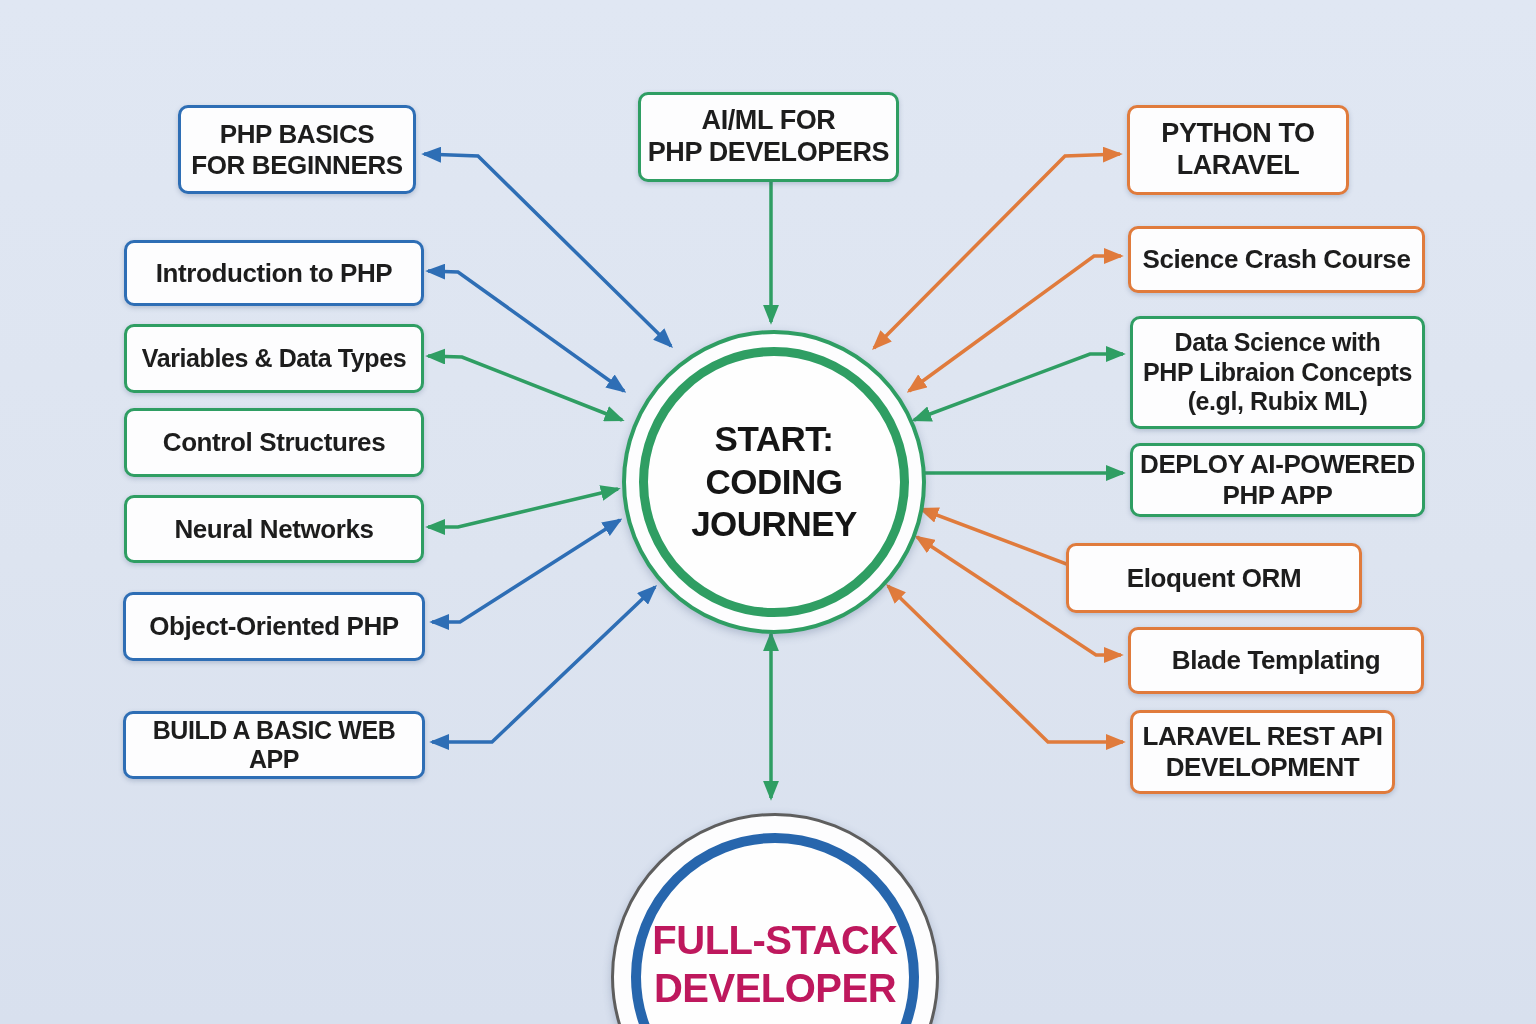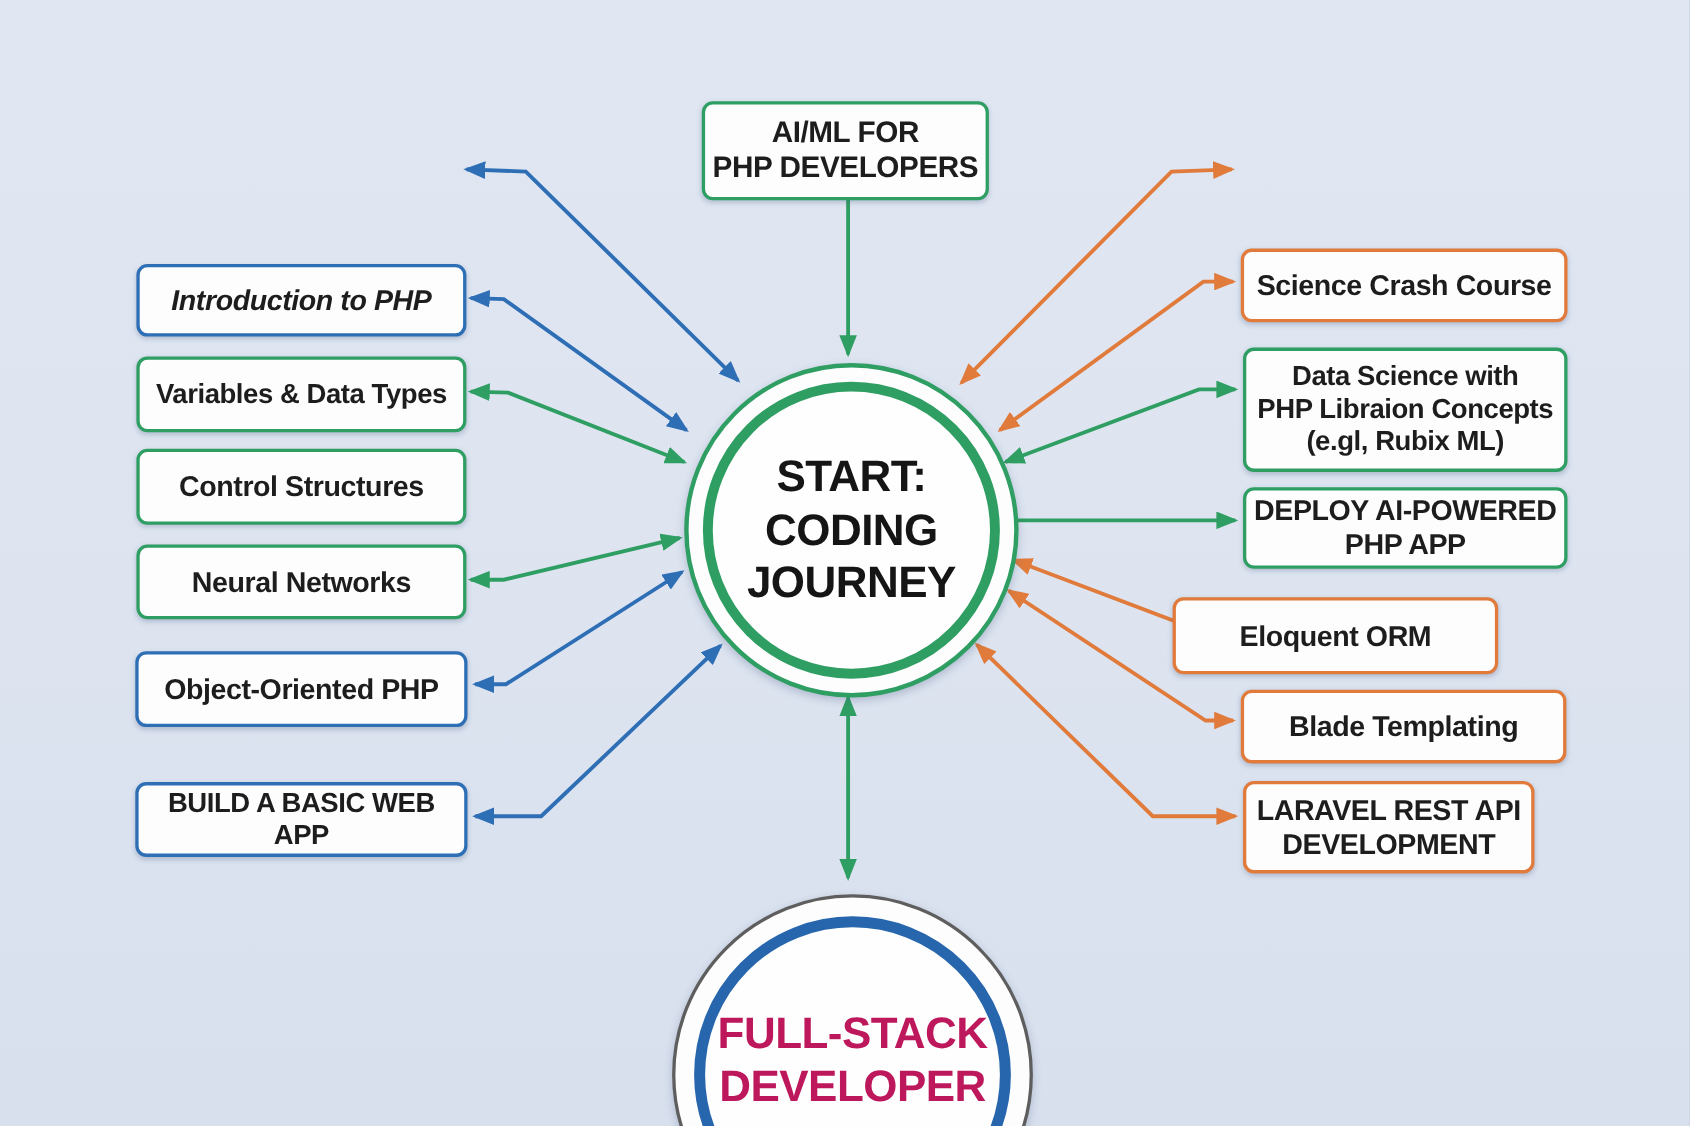--- a/index.html
+++ b/index.html
@@ -25,21 +25,21 @@
   .circle{
     position:absolute;border-radius:50%;background:#fdfdfe;
     box-shadow:0 3px 8px rgba(70,90,130,0.30);
   }
   .circle .inner{
     position:absolute;border-radius:50%;background:#fefefe;
     display:flex;align-items:center;justify-content:center;text-align:center;
   }
   #center-node{left:622px;top:330px;width:296px;height:296px;border:4px solid #2f9e63;}
   #center-node .inner{inset:13px;border:9px solid #2f9e63;}
-  #center-node .lbl{font-size:40px;font-weight:bold;line-height:1.22;letter-spacing:-0.5px;color:#151515;}
+  #center-node .lbl{font-size:35px;font-weight:bold;line-height:1.22;letter-spacing:-0.5px;color:#151515;}
   #bottom-node{left:611px;top:813px;width:322px;height:322px;border:3px solid #5e5e5e;}
   #bottom-node .inner{inset:17px;border:10px solid #2766ad;}
   #bottom-node .lbl{font-size:40px;font-weight:bold;line-height:1.2;letter-spacing:-0.5px;color:#be185d;margin-top:-26px;}
 </style>
 </head>
 <body>
 
 <div id="stage">
 
   <svg class="edges" width="1536" height="1024" viewBox="0 0 1536 1024">
@@ -67,21 +67,25 @@
 
     <polyline points="874,348 1065,156 1120,154" fill="none" stroke="#e07b3c" stroke-width="3.5" marker-start="url(#mo)" marker-end="url(#mo)"></polyline>
     <polyline points="909,391 1094,256 1121,256" fill="none" stroke="#e07b3c" stroke-width="3.5" marker-start="url(#mo)" marker-end="url(#mo)"></polyline>
     <polyline points="914,420 1090,354 1123,354" fill="none" stroke="#2f9e63" stroke-width="3.5" marker-start="url(#mg)" marker-end="url(#mg)"></polyline>
     <polyline points="916,473 1123,473" fill="none" stroke="#2f9e63" stroke-width="3.5" marker-end="url(#mg)"></polyline>
     <polyline points="921,509 1090,573 1121,573" fill="none" stroke="#e07b3c" stroke-width="3.5" marker-start="url(#mo)" marker-end="url(#mo)"></polyline>
     <polyline points="917,537 1096,655 1121,655" fill="none" stroke="#e07b3c" stroke-width="3.5" marker-start="url(#mo)" marker-end="url(#mo)"></polyline>
     <polyline points="888,586 1048,742 1123,742" fill="none" stroke="#e07b3c" stroke-width="3.5" marker-start="url(#mo)" marker-end="url(#mo)"></polyline>
   </svg>
 
-  <div class="node b-blue" style="left:124px;top:240px;width:294px;height:60px;font-style:italic;">
+  <div class="node b-blue" style="left:178px;top:105px;width:232px;height:83px;">
+    <span class="lbl fs26">PHP BASICS
+FOR BEGINNERS</span>
+  </div>
+  <div class="node b-blue" style="left:124px;top:240px;width:294px;height:60px;">
     <span class="lbl fs26">Introduction to PHP</span>
   </div>
   <div class="node b-green" style="left:124px;top:324px;width:294px;height:63px;">
     <span class="lbl fs25">Variables &amp; Data Types</span>
   </div>
   <div class="node b-green" style="left:124px;top:408px;width:294px;height:63px;">
     <span class="lbl fs26">Control Structures</span>
   </div>
   <div class="node b-green" style="left:124px;top:495px;width:294px;height:62px;">
     <span class="lbl fs26">Neural Networks</span>
@@ -91,20 +95,24 @@
   </div>
   <div class="node b-blue" style="left:123px;top:711px;width:296px;height:62px;">
     <span class="lbl fs25">BUILD A BASIC WEB APP</span>
   </div>
 
   <div class="node b-green" style="left:638px;top:92px;width:255px;height:84px;">
     <span class="lbl fs27">AI/ML FOR
 PHP DEVELOPERS</span>
   </div>
 
+  <div class="node b-orange" style="left:1127px;top:105px;width:216px;height:84px;">
+    <span class="lbl fs27">PYTHON TO
+LARAVEL</span>
+  </div>
   <div class="node b-orange" style="left:1128px;top:226px;width:291px;height:61px;">
     <span class="lbl fs26">Science Crash Course</span>
   </div>
   <div class="node b-green" style="left:1130px;top:316px;width:289px;height:107px;">
     <span class="lbl fs25">Data Science with
 PHP Libraion Concepts
 (e.gl, Rubix ML)</span>
   </div>
   <div class="node b-green" style="left:1130px;top:443px;width:289px;height:68px;">
     <span class="lbl fs26">DEPLOY AI-POWERED

